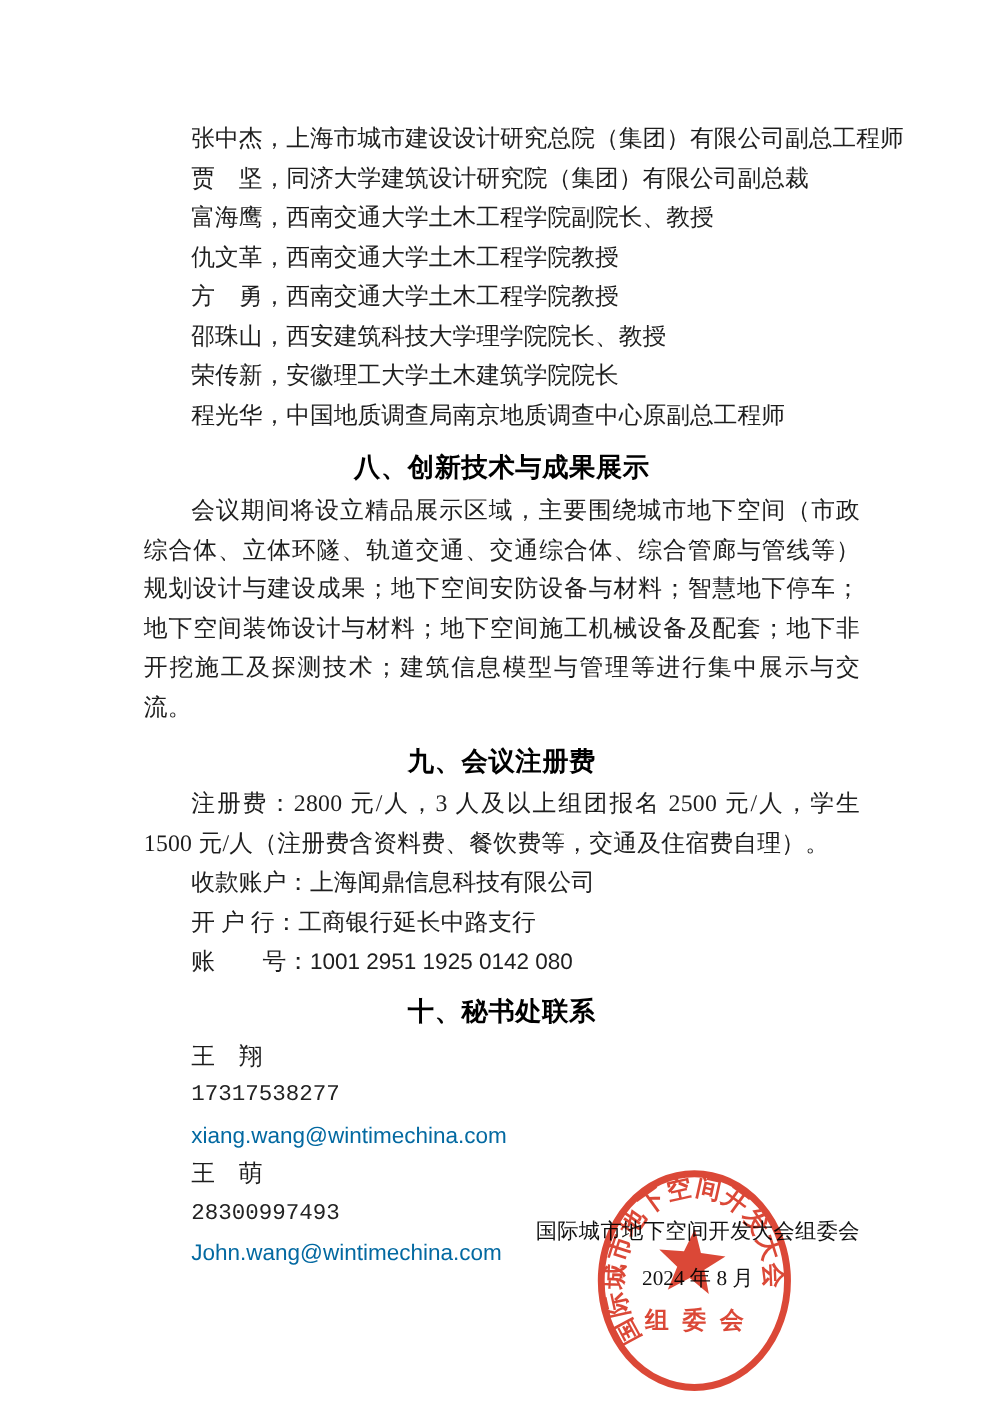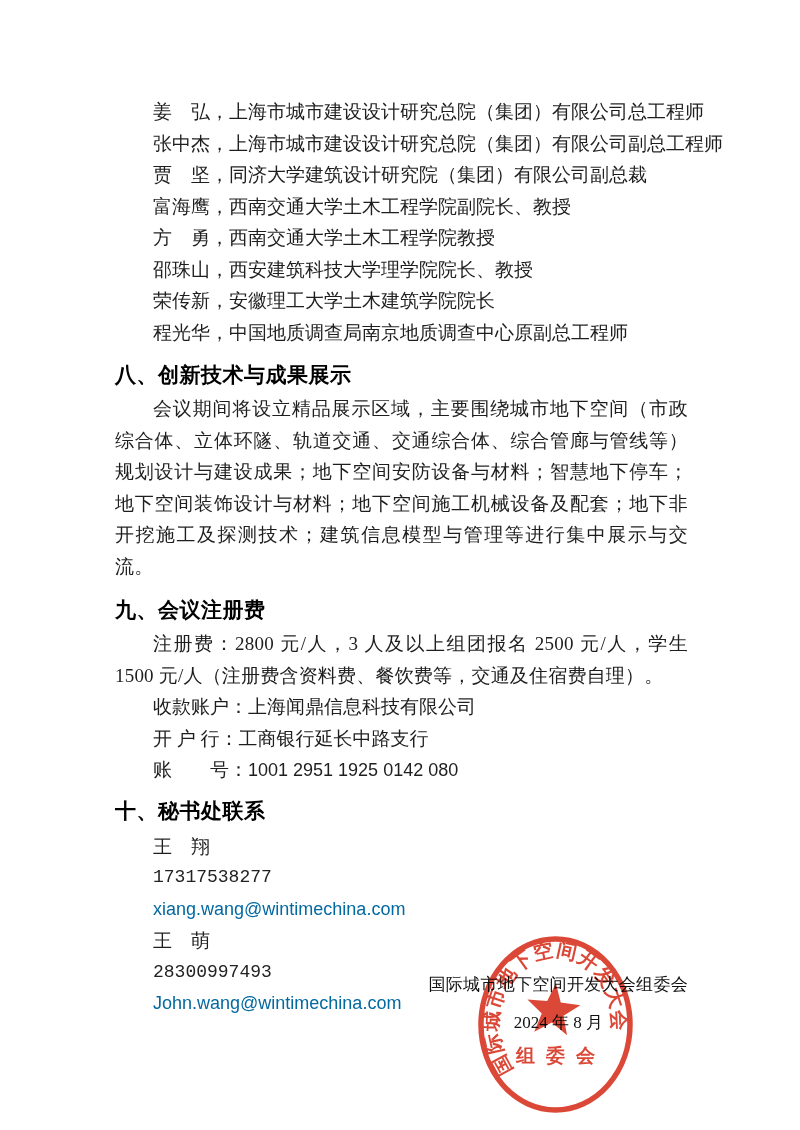--- a/index.html
+++ b/index.html
@@ -5,21 +5,21 @@
   html,body{margin:0;padding:0;background:#ffffff;}
   .page{
     position:relative;width:800px;height:1130px;background:#ffffff;overflow:hidden;
     font-family:"Liberation Serif","DejaVu Serif",serif;color:#1e1e1e;
   }
   .content{position:absolute;left:115px;top:0;width:573px;}
   .experts{margin:96px 0 0 0;padding-left:38px;}
   .experts p{margin:0;font-size:19px;line-height:31.5px;white-space:nowrap;}
   h2{
     margin:0;font-family:"Liberation Sans","DejaVu Sans",sans-serif;
-    font-weight:bold;font-size:21px;line-height:30px;color:#000000;letter-spacing:.5px;
+    font-weight:bold;font-size:21px;line-height:30px;color:#000000;letter-spacing:.5px;text-align:center;
   }
   .h-ex{margin-top:12px;}
   .h-reg{margin-top:13px;}
   .h-con{margin-top:9px;}
   .para{
     margin:3px 0 0 0;font-size:19px;line-height:31.5px;text-align:justify;
     text-indent:38px;letter-spacing:.2px;
   }
   .kv{margin:0;font-size:19px;line-height:31.5px;padding-left:38px;white-space:nowrap;}
   .kv .label{display:inline-block;}
@@ -41,24 +41,24 @@
   }
   .seal svg{display:block;width:100%;height:100%;}
 </style>
 </head>
 <body>
 
 <div class="page">
   <div class="content">
 
     <div class="experts" id="expert-list">
-        <p>姜　弘，上海市城市建设设计研究总院（集团）有限公司总工程师</p>
         <p>张中杰，上海市城市建设设计研究总院（集团）有限公司副总工程师</p>
         <p>贾　坚，同济大学建筑设计研究院（集团）有限公司副总裁</p>
         <p>富海鹰，西南交通大学土木工程学院副院长、教授</p>
+        <p>仇文革，西南交通大学土木工程学院教授</p>
         <p>方　勇，西南交通大学土木工程学院教授</p>
         <p>邵珠山，西安建筑科技大学理学院院长、教授</p>
         <p>荣传新，安徽理工大学土木建筑学院院长</p>
         <p>程光华，中国地质调查局南京地质调查中心原副总工程师</p>
       </div>
 
     <h2 class="h-ex">八、创新技术与成果展示</h2>
     <p class="para">会议期间将设立精品展示区域，主要围绕城市地下空间（市政综合体、立体环隧、轨道交通、交通综合体、综合管廊与管线等）规划设计与建设成果；地下空间安防设备与材料；智慧地下停车；地下空间装饰设计与材料；地下空间施工机械设备及配套；地下非开挖施工及探测技术；建筑信息模型与管理等进行集中展示与交流。</p>
 
     <h2 class="h-reg">九、会议注册费</h2>

